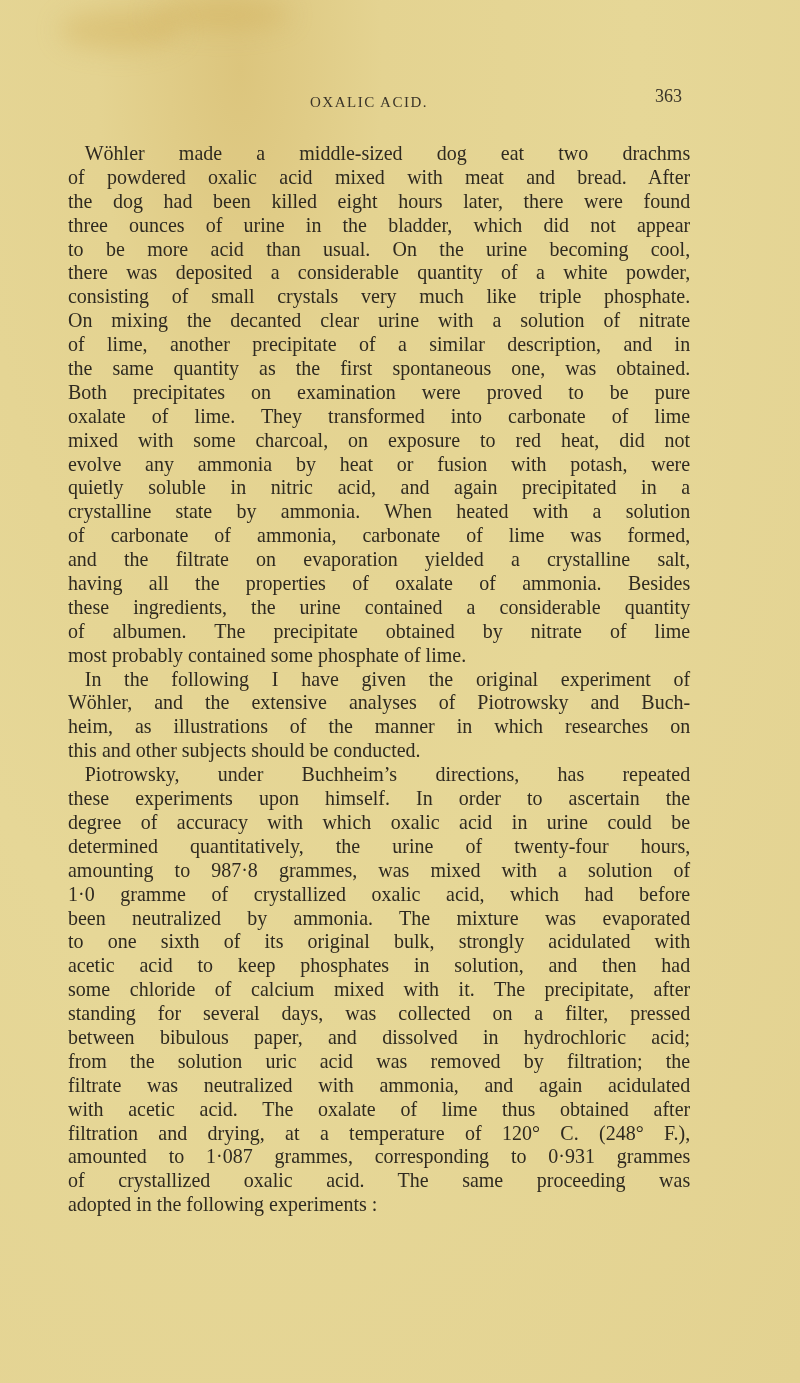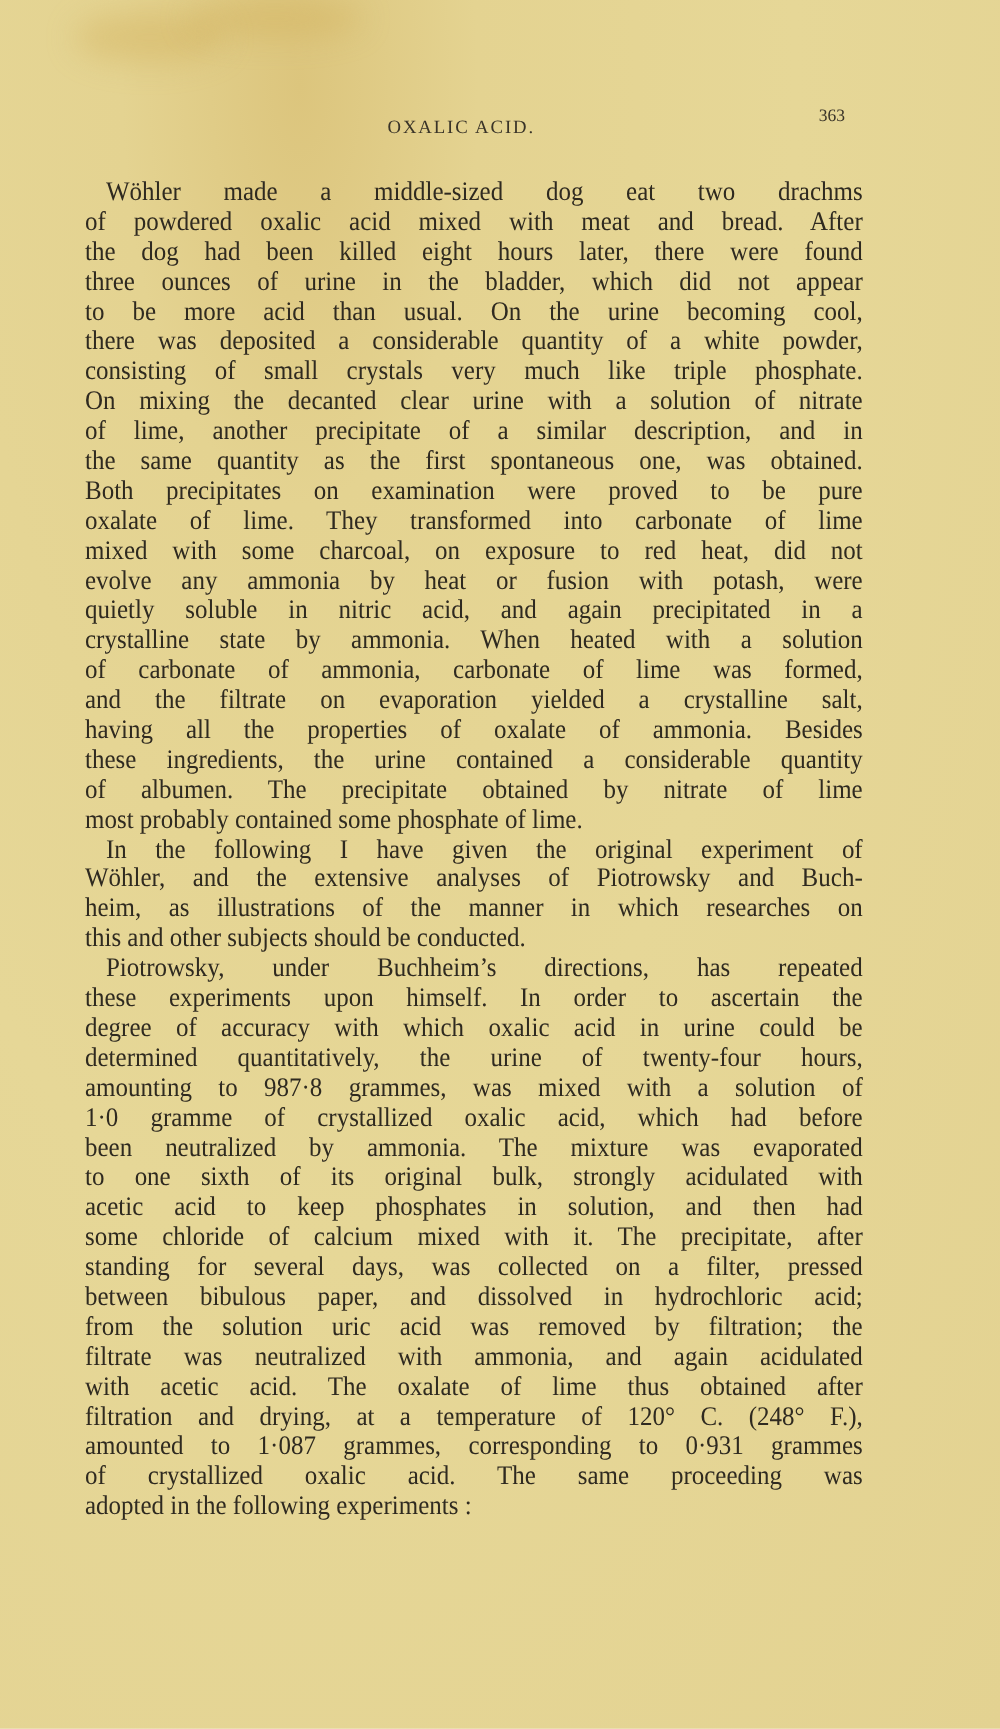--- a/index.html
+++ b/index.html
@@ -6,21 +6,21 @@
   body {
     width: 800px; height: 1383px; overflow: hidden;
     background: radial-gradient(ellipse at 30% 5%, #dcc57d 0%, #e4d391 18%, #e6d797 50%, #e3d291 100%);
     position: relative;
     font-family: "Liberation Serif", "DejaVu Serif", serif;
     color: #2f2a20;
   }
   .stain { position:absolute; border-radius:50%; background: rgba(205,170,80,0.35); filter: blur(12px); }
   .header { position:absolute; top:86px; left:0; width:748px; height:30px; }
   .running-title { position:absolute; left:310px; top:8px; font-size:15px; letter-spacing:1.5px; color:#3a3428; }
-  .page-number { position:absolute; left:655px; top:0px; font-size:14px; color:#3a3428; }
+  .page-number { position:absolute; left:655px; top:0px; font-size:18px; color:#3a3428; }
   .text-block { position:absolute; left:68px; top:142px; width:622px; }
   .line {
     font-size: 21.5px; line-height: 23.9px; height: 23.9px;
     white-space: nowrap; text-align: justify; text-align-last: justify;
     transform: scaleX(0.93); transform-origin: left;
     width: 669px;
   }
   .line.last { text-align-last: left; }
   .line.indent { padding-left: 18px; width: 651px; }
 </style>

